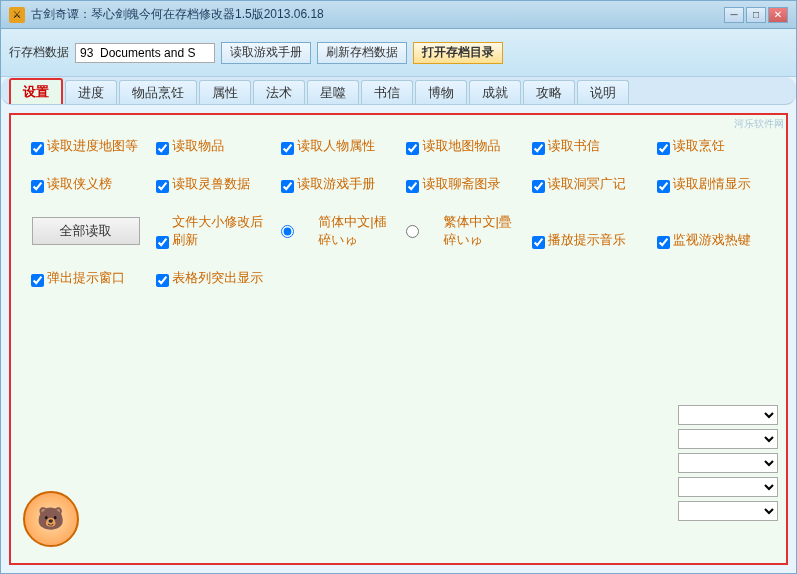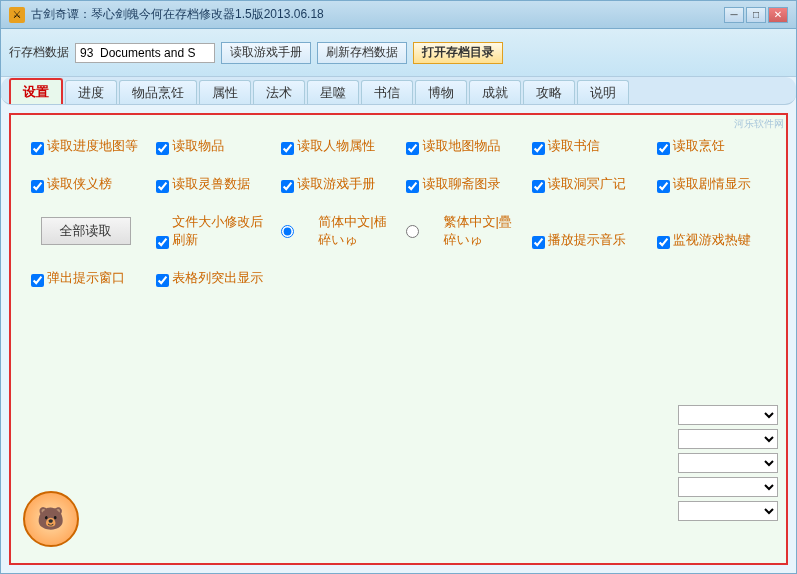--- a/index.html
+++ b/index.html
@@ -163,21 +163,21 @@
       margin-right: 3px;
       flex-shrink: 0;
     }
 
     .btn-read-all {
       display: flex;
       align-items: center;
       justify-content: center;
     }
     .read-all-btn {
-      width: 90px;
+      width: 108px;
       height: 28px;
       background: linear-gradient(to bottom, #f5f5f5, #e0e0e0);
       border: 1px solid #aaa;
       font-size: 13px;
       cursor: pointer;
       color: #333;
     }
 
     .radio-item {
       display: flex;

